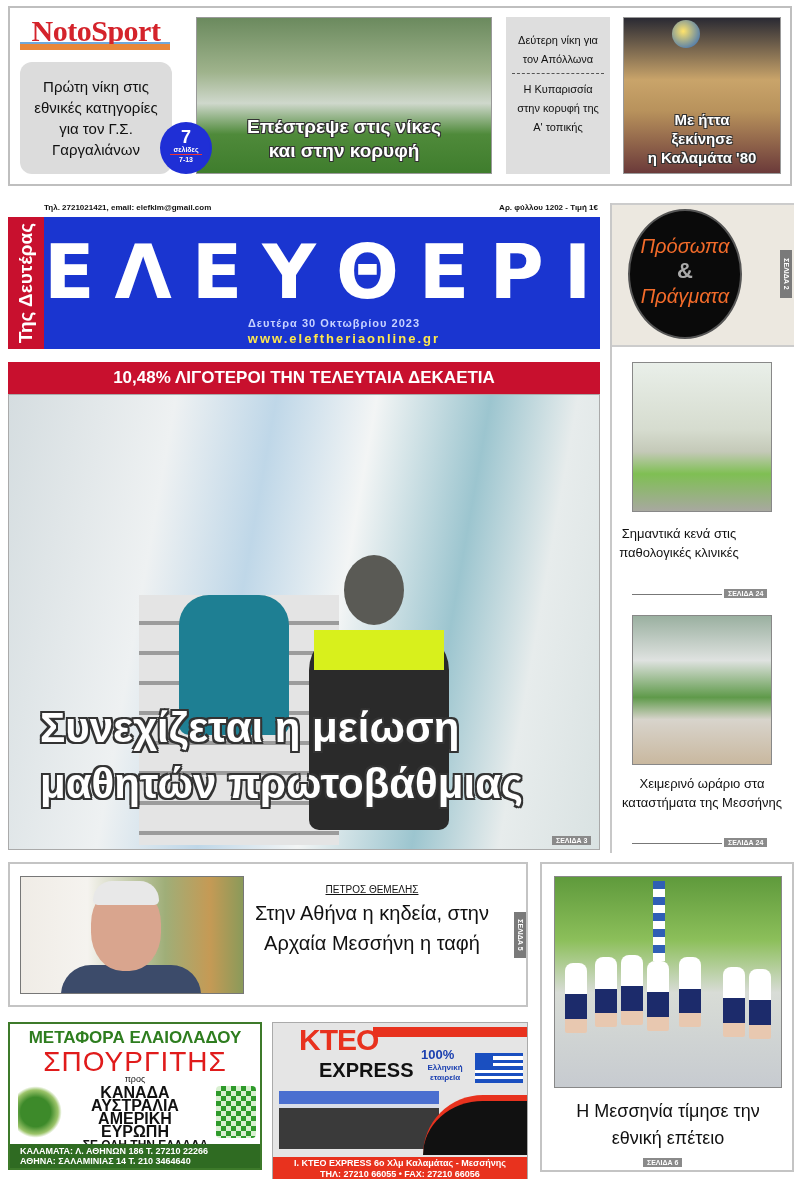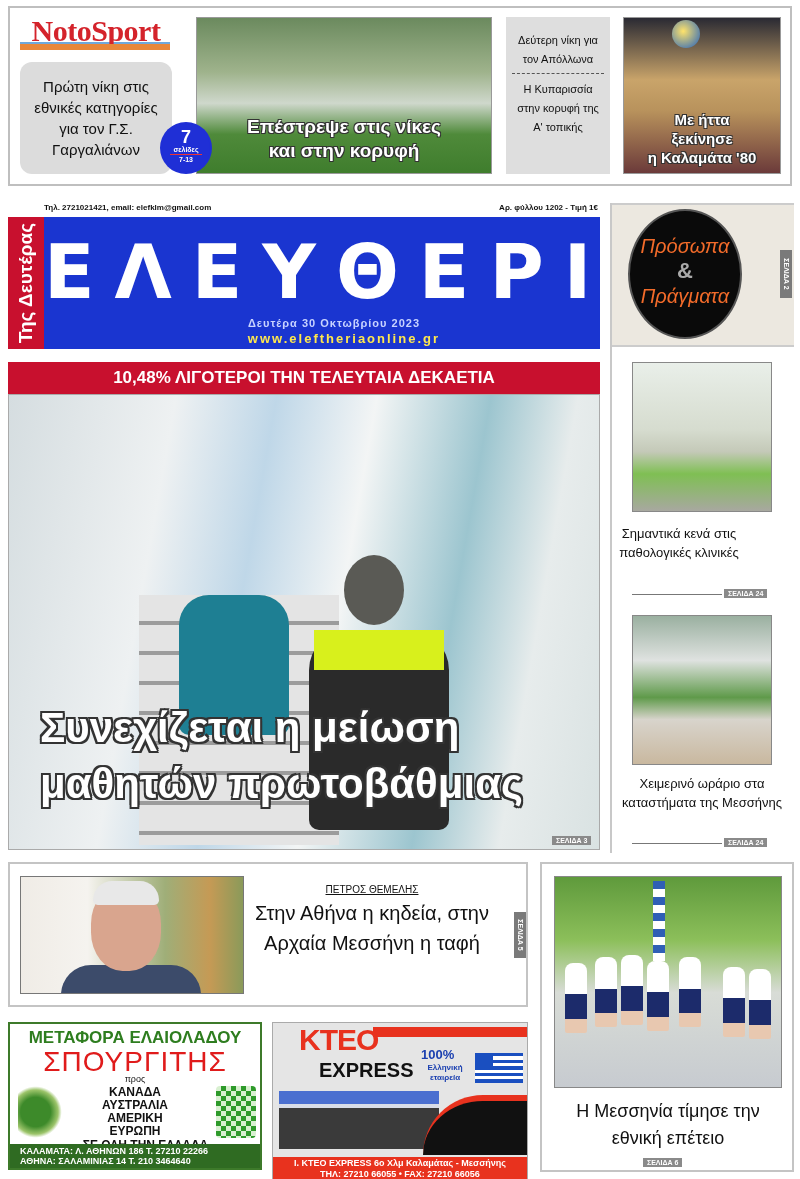--- a/index.html
+++ b/index.html
@@ -79,21 +79,21 @@
   .parade-photo .girl { position: absolute; width: 22px; height: 70px; background: linear-gradient(180deg, #fff 0 45%, #1c2b6b 45% 80%, #e8c8b0 80%); border-radius: 8px 8px 2px 2px; }
   .parade-photo .flag { position: absolute; left: 98px; top: 4px; width: 12px; height: 80px; background: repeating-linear-gradient(180deg, #2f5fb5 0 8px, #ffffff 8px 16px); }
   .parade-title { left: 560px; top: 1098px; width: 216px; text-align: center; font-size: 18px; line-height: 27px; }
   .parade-tag { left: 643px; top: 1158px; }
 
   
   .ad-olive { left: 8px; top: 1022px; width: 254px; height: 148px; border: 2px solid #3d7a2a; background: #fff; }
   .ad-olive .h1 { position: absolute; left: 0; right: 0; top: 4px; text-align: center; color: #2e7d1f; font-weight: bold; font-size: 17px; }
   .ad-olive .h2 { position: absolute; left: 0; right: 0; top: 22px; text-align: center; color: #e01b1b; font-weight: normal; font-size: 28px; letter-spacing: 1px; }
   .ad-olive .pros { position: absolute; left: 0; right: 0; top: 50px; text-align: center; font-size: 9px; }
-  .ad-olive .dest { position: absolute; left: 60px; width: 130px; text-align: center; font-weight: bold; font-size: 12px; line-height: 13px; top: 62px; }
+  .ad-olive .dest { position: absolute; left: 60px; width: 130px; text-align: center; font-weight: bold; font-size: 16px; line-height: 13px; top: 62px; }
   .ad-olive .all { position: absolute; left: 20px; right: 10px; top: 114px; text-align: center; font-weight: bold; font-size: 12px; }
   .ad-olive .kai { font-size: 7px; font-weight: normal; margin-right: 2px; }
   .ad-olive .leaf { position: absolute; left: 8px; top: 62px; width: 44px; height: 52px; background: radial-gradient(ellipse at 40% 50%, #3d8a2a 0 40%, #9cc46a 60%, transparent 70%); }
   .ad-olive .can { position: absolute; left: 206px; top: 62px; width: 40px; height: 52px; background: repeating-conic-gradient(#2e9a2a 0 25%, #d8f0d0 0 50%) 0 0 / 10px 10px; border-radius: 4px; }
   .ad-olive .foot { position: absolute; left: 0; right: 0; bottom: 0; height: 24px; background: #2f6b22; color: #fff; font-size: 9px; font-weight: bold; padding: 2px 10px; line-height: 10px; }
 
   .ad-kteo { left: 272px; top: 1022px; width: 256px; height: 160px; border: 1px solid #aaa; background: #e5e5e5; overflow: hidden; }
   .ad-kteo .topbar { position: absolute; left: 100px; right: 0; top: 4px; height: 10px; background: #e8321e; }
   .ad-kteo .logo-k { position: absolute; left: 26px; top: 2px; color: #e8321e; font-weight: bold; font-size: 30px; line-height: 30px; letter-spacing: -1px; }
   .ad-kteo .logo-e { position: absolute; left: 30px; top: 36px; color: #111; font-size: 20px; font-weight: bold; margin-left: 16px; }

